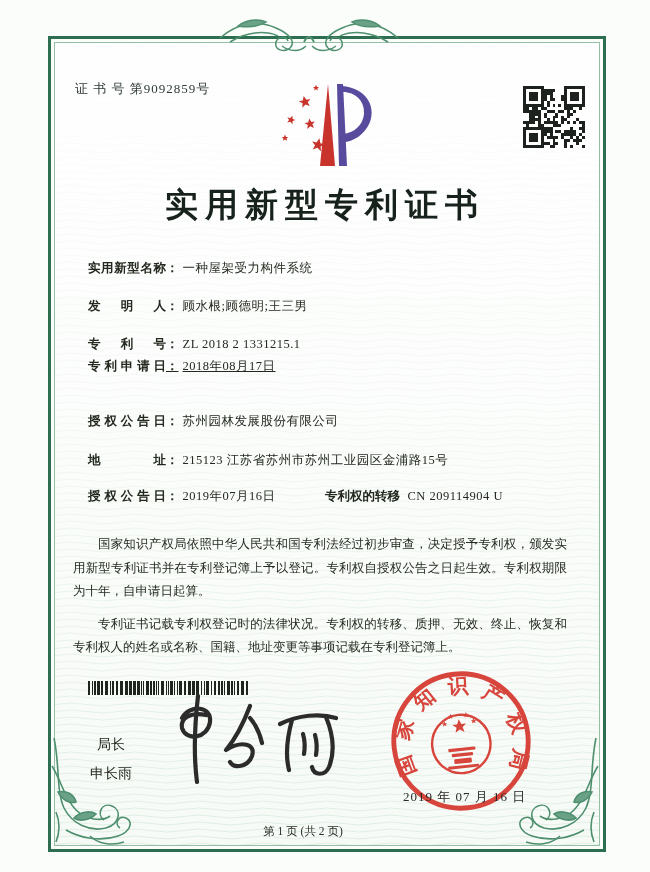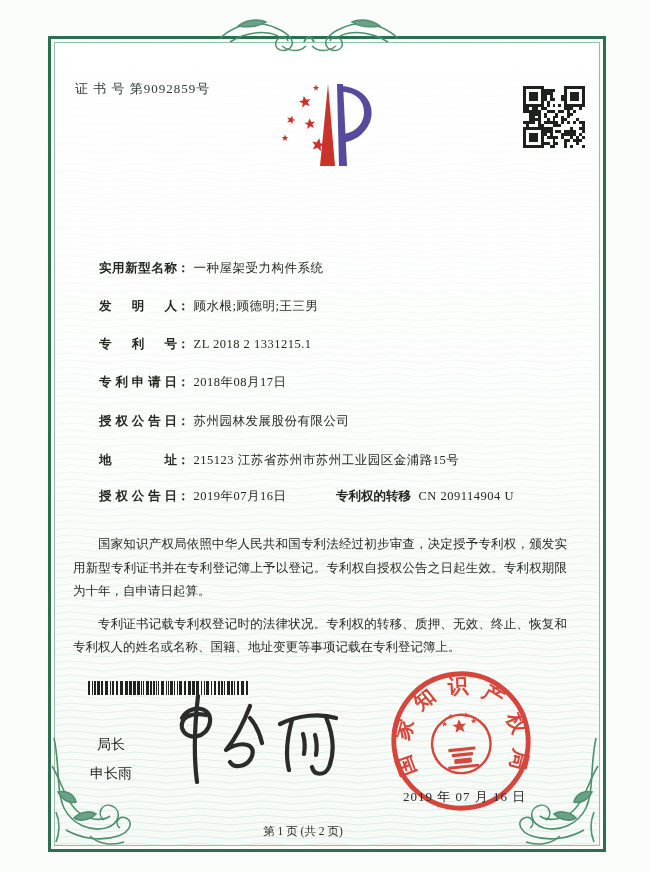--- a/index.html
+++ b/index.html
@@ -10,25 +10,25 @@
   .frame-inner{position:absolute;inset:3px;border:1px solid #95bfa4;}
   .frame-bg{position:absolute;inset:4px;overflow:hidden;}
   .frame-fade{position:absolute;inset:0;background:linear-gradient(180deg,rgba(255,255,255,.95) 0%,rgba(255,255,255,.75) 45%,rgba(255,255,255,.35) 100%);}
   .content{position:absolute;inset:0;}
   .cert-no{position:absolute;left:75px;top:80px;font-size:13px;letter-spacing:1px;color:#2f3a33;}
   .logo{position:absolute;left:276px;top:80px;width:100px;height:90px;}
   .qr{position:absolute;left:523px;top:86px;width:62px;height:62px;display:grid;grid-template-columns:repeat(21,1fr);grid-template-rows:repeat(21,1fr);background:#fff;}
   .qr div.on{background:#1d221e;}
   .title{position:absolute;left:0;right:0;top:183px;text-align:center;font-size:33px;font-weight:700;letter-spacing:7px;color:#18221c;}
   .fields{position:absolute;left:88px;top:0;right:40px;}
-  .row{position:absolute;left:0;right:0;font-size:12.5px;color:#23291f;white-space:nowrap;margin-left:11px;}
+  .row{position:absolute;left:0;right:0;font-size:12.5px;color:#23291f;white-space:nowrap;}
   .row:nth-of-type(1){top:260px;}
   .row:nth-of-type(2){top:298px;}
   .row:nth-of-type(3){top:336px;}
-  .row:nth-of-type(4){top:374px;}
+  .row:nth-of-type(4){top:358px;text-decoration:underline;}
   .row:nth-of-type(5){top:413px;}
   .row:nth-of-type(6){top:452px;}
   .row:nth-of-type(7){top:488px;}
   .lbl{display:inline-block;width:78px;text-align:justify;text-align-last:justify;font-weight:600;}
   .colon{font-weight:600;margin-right:4px;}
   .val{letter-spacing:.5px;}
   .field-right{position:absolute;left:237px;top:0;}
   .field-right .lbl{width:66px;}
   .paras{position:absolute;left:64px;top:524px;width:512px;font-size:12.5px;line-height:1.88;color:#262c22;text-align:justify;}
   .paras p{margin:9px;text-indent:2em;}
@@ -561,20 +561,21 @@
         <div></div>
         <div class="on"></div>
         <div></div>
         <div class="on"></div>
         <div></div>
         <div></div>
         <div></div>
         <div class="on"></div>
       </div>
 
+    <div class="title">实用新型专利证书</div>
 
     <div class="fields">
       <div class="row">
         <span class="lbl">实用新型名称</span><span class="colon">：</span><span class="val">一种屋架受力构件系统</span>
       </div>
       <div class="row">
         <span class="lbl">发明人</span><span class="colon">：</span><span class="val">顾水根;顾德明;王三男</span>
       </div>
       <div class="row">
         <span class="lbl">专利号</span><span class="colon">：</span><span class="val">ZL 2018 2 1331215.1</span>

